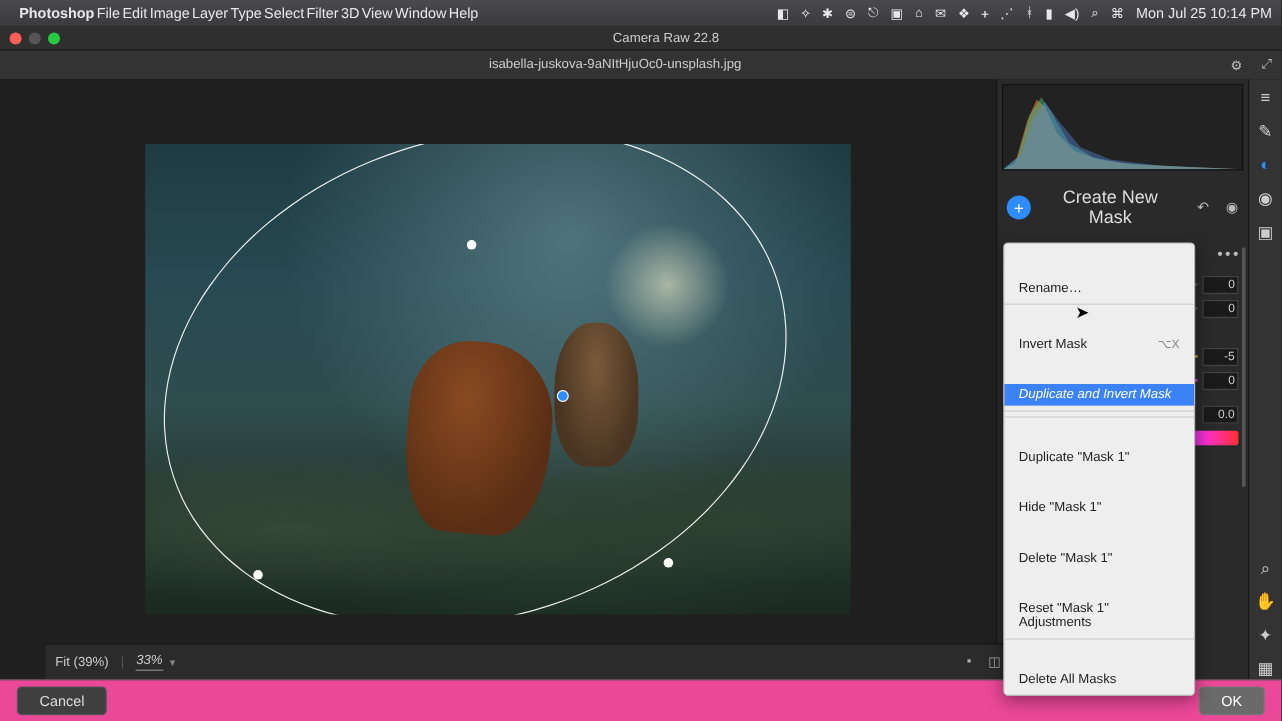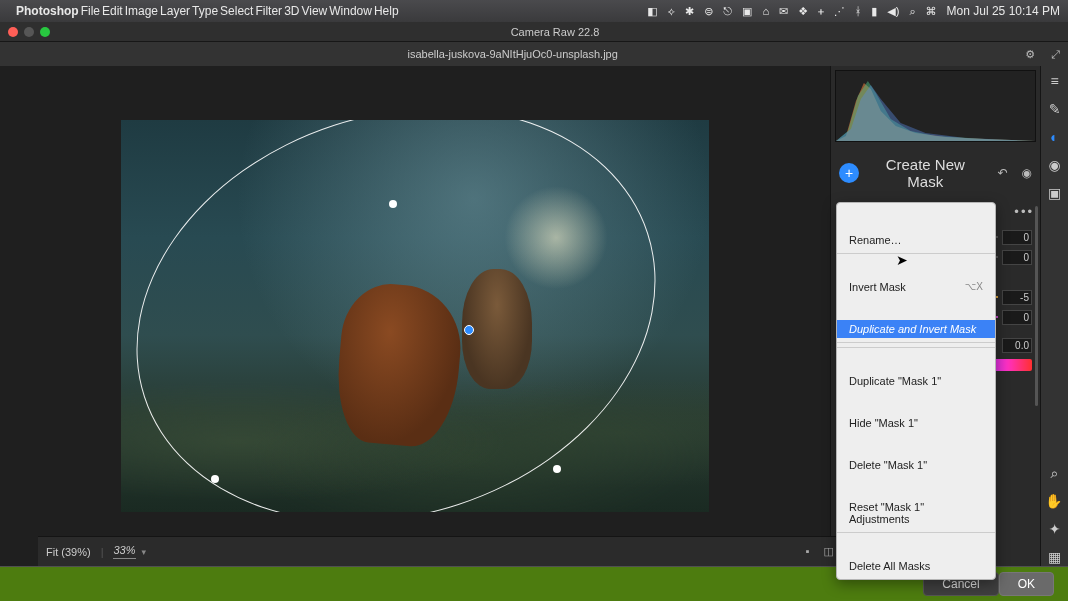--- a/index.html
+++ b/index.html
@@ -78,21 +78,21 @@
 .tool-rail .ticon.active { color:#2d8cff; }
 .tool-rail .spacer { flex:1; }
 
 .statusbar { position:absolute; left:0; right:226px; bottom:35px; height:30px; background:#2b2b2b; border-top:1px solid #141414; display:flex; align-items:center; padding:0 8px; color:#ccc; font-size:11px;margin-left:38px; }
 .statusbar .sep { margin:0 10px; color:#555; }
 .statusbar .chev { margin-left:6px; font-size:9px; color:#888; }
 .statusbar .zoom-underline { border-bottom:1px solid #888; padding-bottom:2px;font-style:italic; }
 .statusbar .rside { margin-left:auto; display:flex; gap:14px; }
 .statusbar .rside .ticon { color:#aaa; cursor:pointer; }
 
-.footer { position:absolute; left:0; right:0; bottom:0; height:35px; background:#4d7c0f; border-top:1px solid #505050; display:flex; align-items:center; justify-content:flex-end; padding:0 14px; }
+.footer { position:absolute; left:0; right:0; bottom:0; height:35px; background:#ec4899; border-top:1px solid #505050; display:flex; align-items:center; justify-content:space-between; padding:0 14px; gap:10px; }
 .footer button { font-size:12px; padding:4px 18px; border-radius:4px; border:1px solid #555; background:#3f3f3f; color:#ddd; cursor:pointer; }
 .footer button.primary { background:#6a6a6a; color:#fff; border-color:#777; }
 
 .context-menu { position:absolute; left:836px; top:202px; width:160px; background:#eeeeee; border:1px solid #b5b5b5; border-radius:4px; box-shadow: 0 4px 14px rgba(0,0,0,0.4); padding:4px 0; font-size:11px; color:#222; z-index:50; }
 .context-menu .mi { padding:3px 12px; display:flex; align-items:flex-start; cursor:default;margin-top:24px; }
 .context-menu .mi:hover, .context-menu .mi.hl { background:#3b82f6; color:#fff;font-style:italic; }
 .context-menu .mi .shortcut { margin-left:auto; color:#888; font-size:10px; }
 .context-menu .mi .sub { margin-left:auto; font-size:9px; }
 .context-menu hr { border:none; border-top:1px solid #ccc; margin:4px 0; }
 

